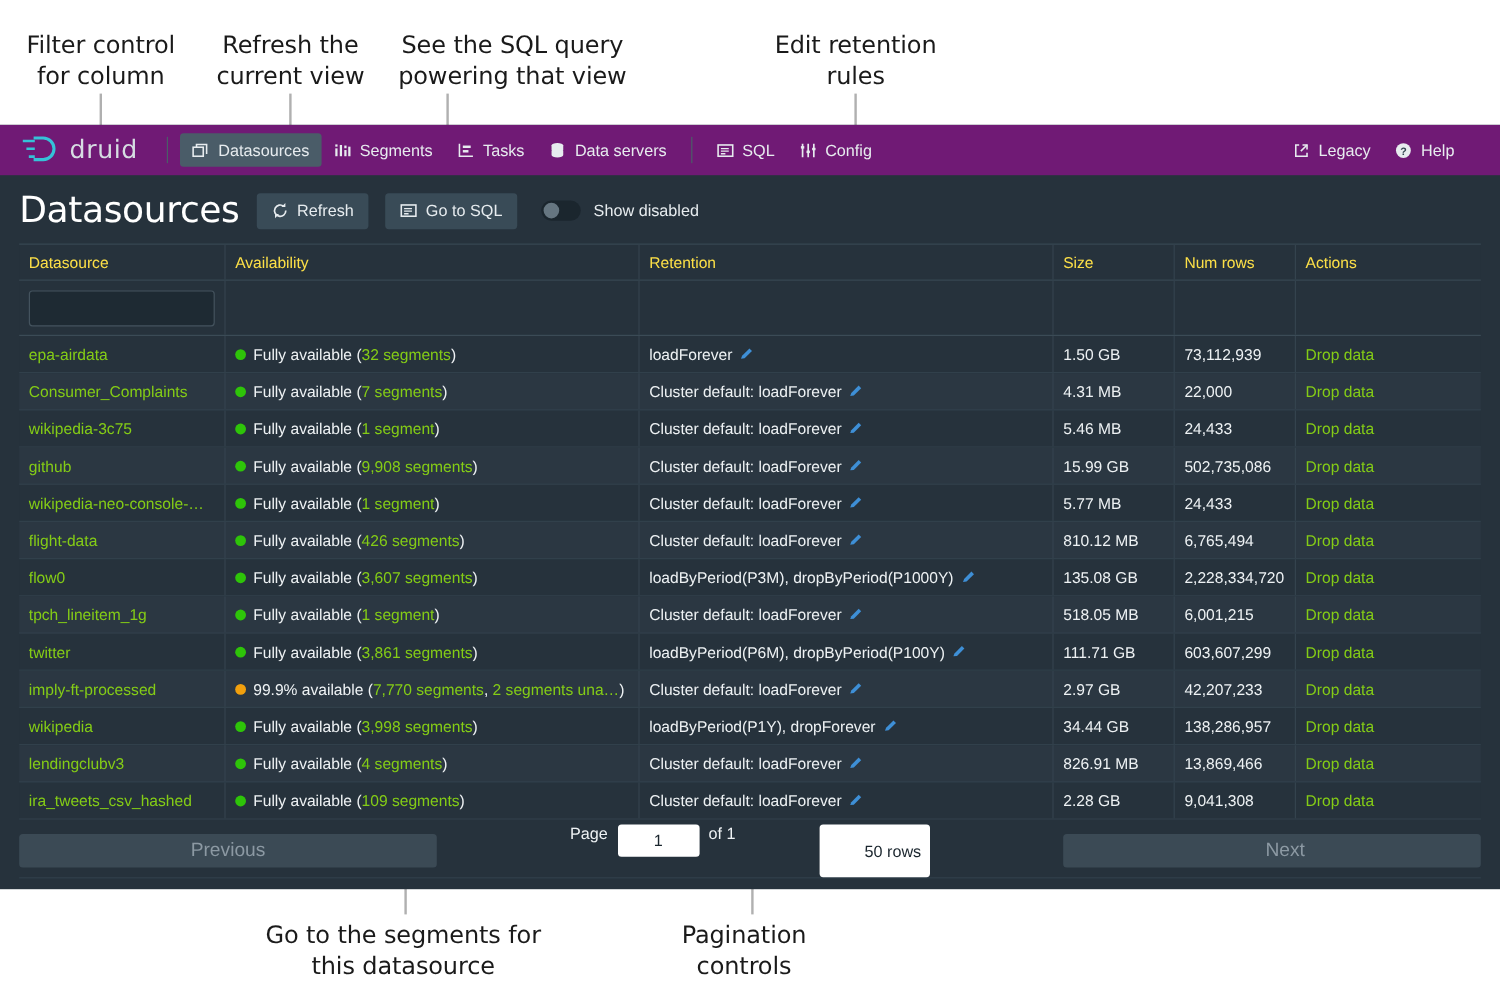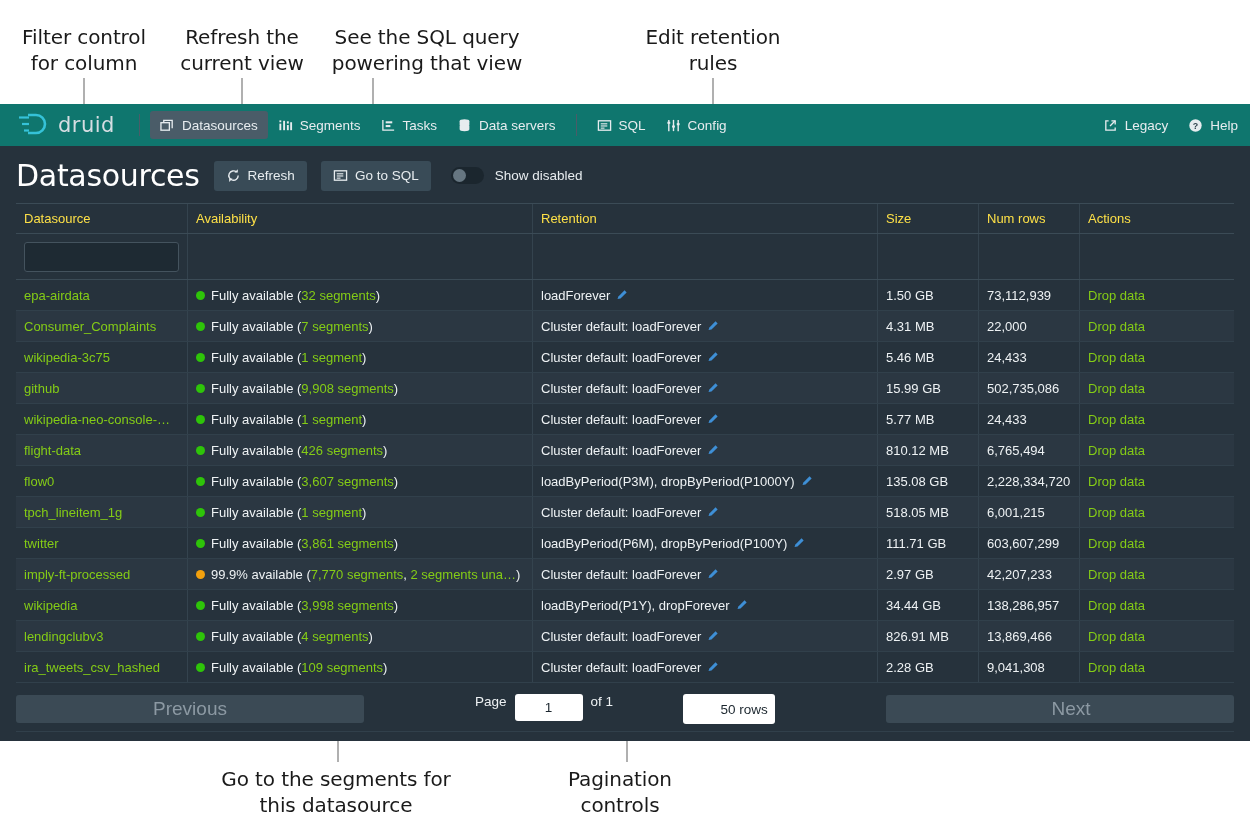--- a/index.html
+++ b/index.html
@@ -46,24 +46,24 @@
     top: 104px;
     width: 1250px;
     height: 637px;
     background: #26323c;
     overflow: hidden;
   }
 
   
   .navbar {
     height: 42px;
-    background: #0f766e;
-    display: flex;
-    align-items: center;
-    padding: 0 2px 0 16px;
+    background: #701a75;
+    display: flex;
+    align-items: center;
+    padding: 0 28px 0 16px;
     box-sizing: border-box;
   }
   .logo {
     display: flex;
     align-items: center;
     gap: 8px;
     margin-right: 14px;
   }
   .logo-mark { width: 34px; height: 26px; display:block; }
   .logo-text {
@@ -215,21 +215,21 @@
     align-items: center;
     margin: 4px 16px 0 16px;
     height: 44px;
     border-bottom: 1px solid #31404b;
   }
   .pg-btn {
     height: 28px;
     background: #3b4a55;
     border-radius: 3px;
     color: #8c99a3;
-    font-size: 19px;
+    font-size: 16px;
     display: flex;
     align-items: center;
     justify-content: center;
     cursor: pointer;
     border: none;
     font-family: "Liberation Sans", sans-serif;
   }
   .pg-prev { width: 348px; flex: none; }
   .pg-next { width: 348px; flex: none; padding-left: 28px; }
   .pg-mid {
@@ -246,21 +246,21 @@
     background: #ffffff;
     border: none;
     border-radius: 3px;
     text-align: center;
     font-size: 13.5px;
     color: #1b262e;
     font-family: "Liberation Sans", sans-serif;
     box-sizing: border-box;
   }
   .pg-select {
-    width: 92px; height: 30px;
+    width: 92px; height: 44px;
     background: #ffffff;
     border: none;
     border-radius: 3px;
     color: #1b262e;
     font-size: 13.5px;
     display: flex;
     align-items: center;
     justify-content: center;
     cursor: pointer;
     margin-left: 62px;

